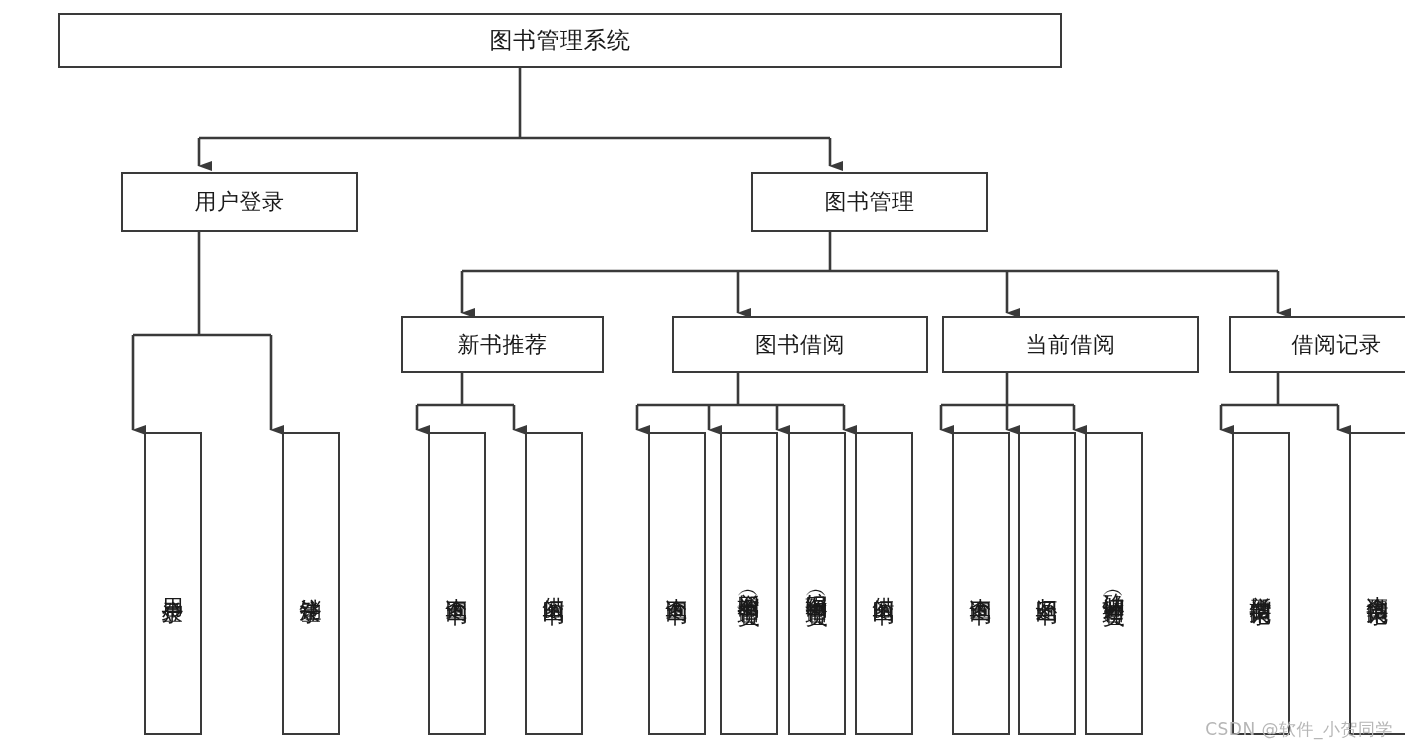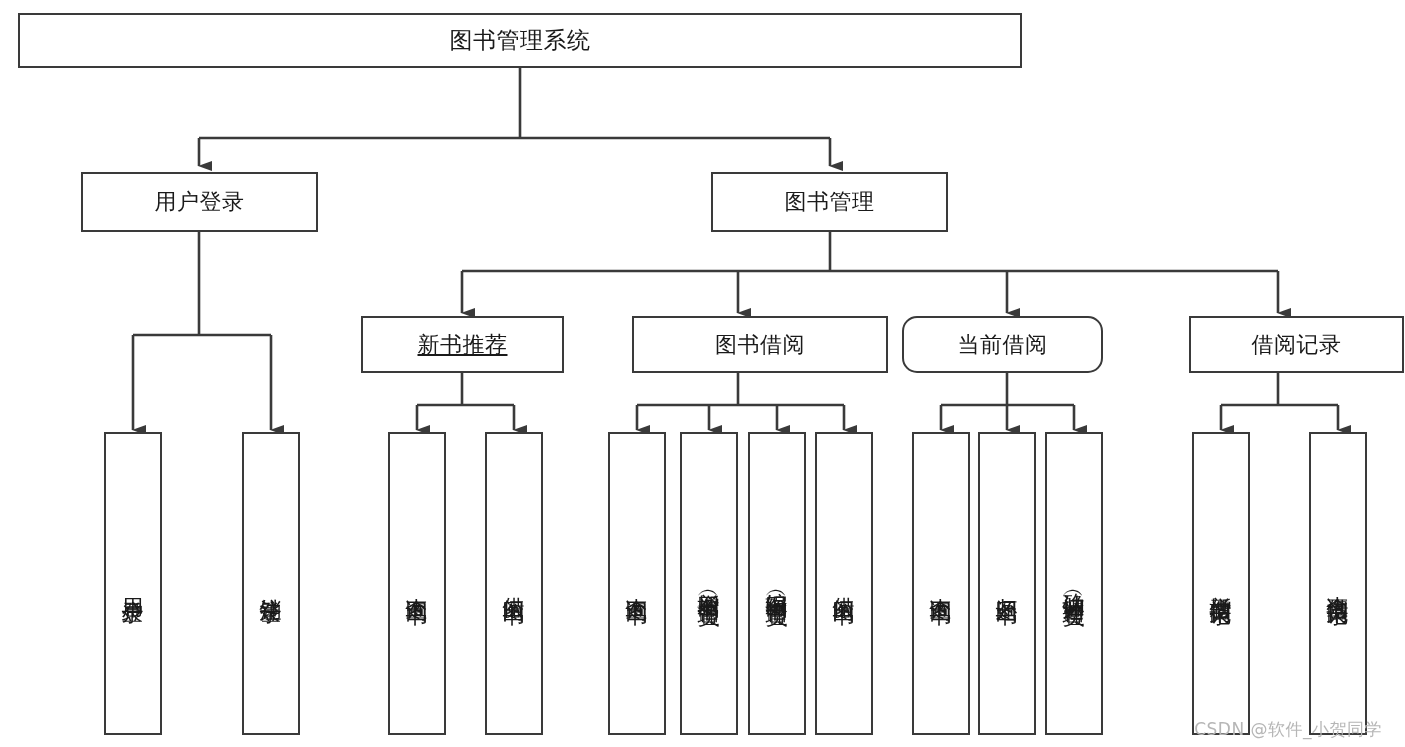--- a/index.html
+++ b/index.html
@@ -27,20 +27,21 @@
   }
   .node {
     position: absolute;
     box-sizing: border-box;
     border: 2.5px solid #3a3a3a;
     background: #ffffff;
     display: flex;
     align-items: center;
     justify-content: center;
     color: #1a1a1a;
+    margin-left: 40px;
   }
   .node-label {
     display: block;
     text-align: center;
     line-height: 1.18;
     white-space: nowrap;
   }
   
   .node.horiz .node-label {
     font-size: 22px;
@@ -58,21 +59,21 @@
     writing-mode: vertical-rl;
     text-orientation: upright;
     font-size: 22px;
     line-height: 1.05;
     letter-spacing: 2px;
     white-space: nowrap;
     max-height: 268px;
   }
   .watermark {
     position: absolute;
-    right: 23px;
+    right: 12px;
     bottom: 6px;
     font-size: 17px;
     color: #b6b6b6;
     letter-spacing: 0.5px;
     white-space: nowrap;
     user-select: none;
   }
 </style>
 </head>
 <body>
@@ -136,29 +137,29 @@
   </div>
 
   <div class="node horiz" style="left:81px; top:172px; width:237px; height:60px;">
     <span class="node-label">用户登录</span>
   </div>
 
   <div class="node horiz" style="left:711px; top:172px; width:237px; height:60px;">
     <span class="node-label">图书管理</span>
   </div>
 
-  <div class="node horiz" style="left:361px; top:316px; width:203px; height:57px;text-decoration:underline;">
+  <div class="node horiz" style="left:361px; top:316px; width:203px; height:57px;">
     <span class="node-label">新书推荐</span>
   </div>
 
   <div class="node horiz" style="left:632px; top:316px; width:256px; height:57px;">
     <span class="node-label">图书借阅</span>
   </div>
 
-  <div class="node horiz" style="left:902px; top:316px; width:201px; height:57px;border-radius:15px;">
+  <div class="node horiz" style="left:902px; top:316px; width:257px; height:57px;">
     <span class="node-label">当前借阅</span>
   </div>
 
   <div class="node horiz" style="left:1189px; top:316px; width:215px; height:57px;">
     <span class="node-label">借阅记录</span>
   </div>
 
   <div class="node vert" style="left:104px; top:432px; width:58px; height:303px;">
     <span class="node-label">用户登录</span>
   </div>

